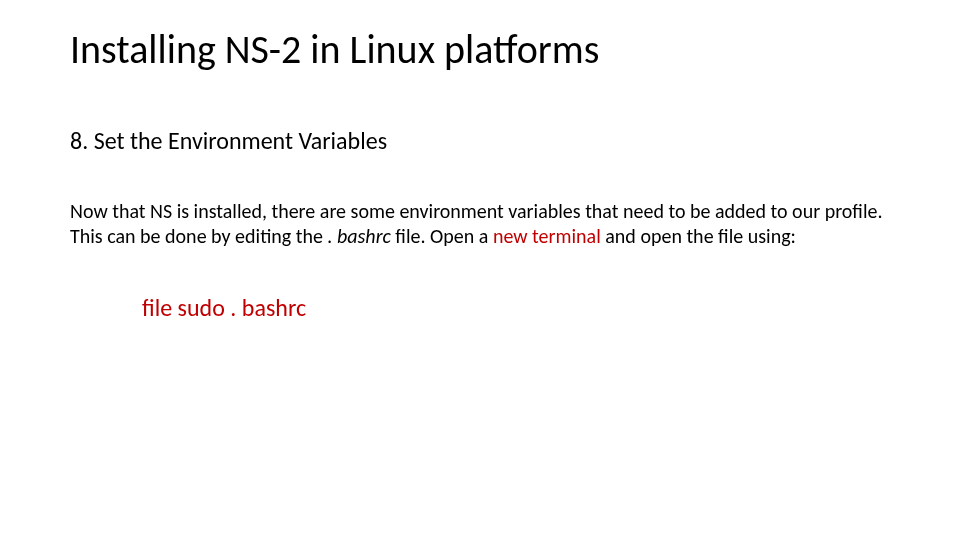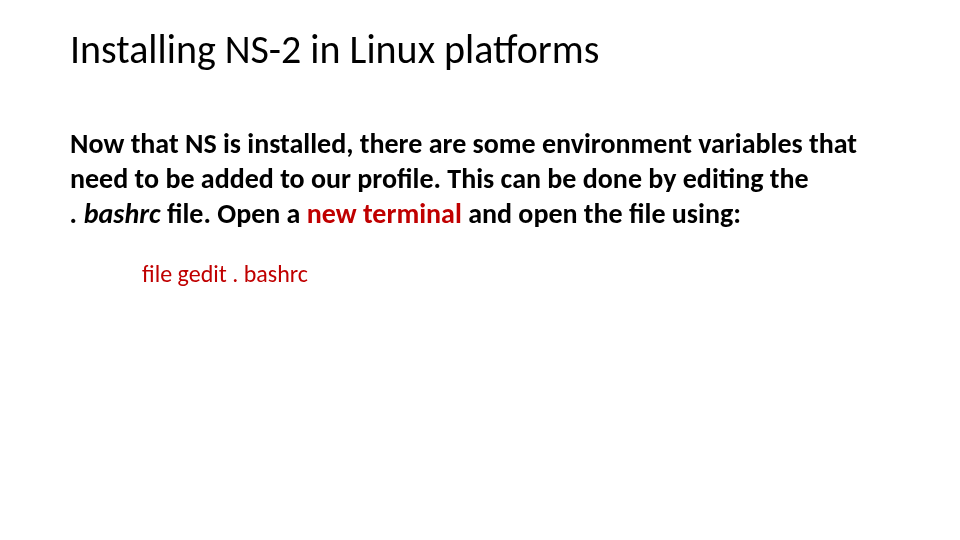--- a/index.html
+++ b/index.html
@@ -24,24 +24,24 @@
     letter-spacing: 0px;
     margin: 0 0 54px 0;
     line-height: 1.1;
   }
   .step-heading {
     font-size: 24px;
     font-weight: 400;
     margin: 0 0 44px 0;
   }
   .body-text {
-    font-size: 28px;
-    font-weight: 700;
+    font-size: 20px;
+    font-weight: 400;
     line-height: 1.25;
-    margin: 0 0 28px 0;
+    margin: 0 0 44px 0;
     max-width: 820px;
   }
   .bashrc {
     font-style: italic;
   }
   .red {
     color: #c00000;
   }
   .command {
     font-size: 24px;
@@ -50,28 +50,29 @@
   }
   .nowrap { white-space: nowrap; }
 </style>
 </head>
 <body>
 
 <div class="slide">
 
   <h1 class="title">Installing NS-2 in Linux platforms</h1>
 
+  <p class="step-heading">8. Set the Environment Variables</p>
 
   <p class="body-text">
     <span>Now that NS is installed, there are some environment variables that need to be added to our profile. This can be done by editing the</span>
     <span class="bashrc nowrap">. bashrc</span>
     <span>file. Open a</span>
     <span class="red">new terminal</span>
     <span>and open the file using:</span>
   </p>
 
   <p class="command red">
     <span>file</span>
-    <span>gedit</span>
+    <span>sudo</span>
     <span class="nowrap">. bashrc</span>
   </p>
 
 </div>
 
 </body></html>

